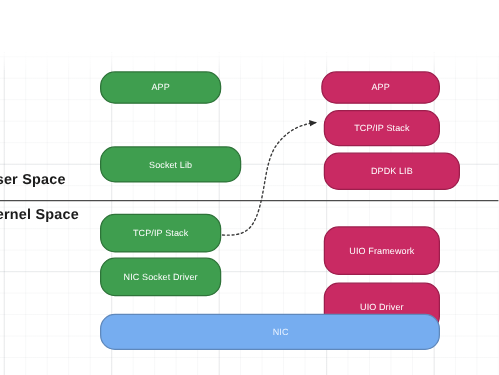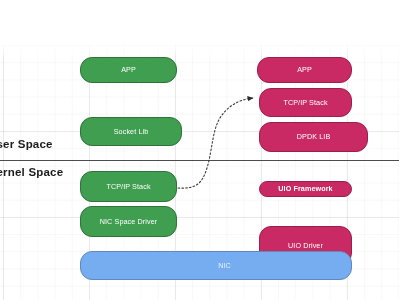--- a/index.html
+++ b/index.html
@@ -107,28 +107,28 @@
 
   <div id="grid"></div>
   <div id="grid-fade-top"></div>
 
   <div class="divider" id="space-divider" style="top: 160px;"></div>
 
   <div class="space-label" id="user-space-label" style="left: -12px; top: 138px;">User Space</div>
   <div class="space-label" id="kernel-space-label" style="left: -12px; top: 166px;">Kernel Space</div>
 
   <div class="box green" id="box-l0" style="left: 80px; top: 57px; width: 97px; height: 26px;">APP</div>
-  <div class="box green" id="box-l1" style="left: 80px; top: 117px; width: 102px; height: 29px; text-align: center;">Socket Lib</div>
+  <div class="box green" id="box-l1" style="left: 80px; top: 117px; width: 113px; height: 29px; text-align: center;">Socket Lib</div>
   <div class="box green" id="box-l2" style="left: 80px; top: 171px; width: 97px; height: 31px;">TCP/IP Stack</div>
-  <div class="box green" id="box-l3" style="left: 80px; top: 206px; width: 97px; height: 31px;">NIC Space Driver</div>
+  <div class="box green" id="box-l3" style="left: 80px; top: 206px; width: 97px; height: 31px;">NIC Socket Driver</div>
 
   <div class="box magenta" id="box-r0" style="left: 257px; top: 57px; width: 95px; height: 26px;">APP</div>
   <div class="box magenta" id="box-r1" style="left: 259px; top: 88px; width: 93px; height: 29px;">TCP/IP Stack</div>
   <div class="box magenta" id="box-r2" style="left: 259px; top: 122px; width: 109px; height: 30px;">DPDK LIB</div>
-  <div class="box magenta" id="box-r3" style="left: 259px; top: 181px; width: 93px; height: 16px; font-weight: bold;">UIO Framework</div>
+  <div class="box magenta" id="box-r3" style="left: 259px; top: 181px; width: 93px; height: 39px;">UIO Framework</div>
   <div class="box magenta" id="box-r4" style="left: 259px; top: 226px; width: 93px; height: 39px;">UIO Driver</div>
 
   <div class="box blue" id="box-nic" style="left: 80px; top: 251px; width: 272px; height: 29px;">NIC</div>
 
   <svg id="arrow-layer" viewBox="0 0 399 300">
     <defs>
       <marker id="arrowhead" markerWidth="6" markerHeight="6" refX="5" refY="3" orient="auto" markerUnits="strokeWidth">
         <path d="M0,0.6 L5.4,3 L0,5.4 z" fill="#2b2b2b"></path>
       </marker>
     </defs>

